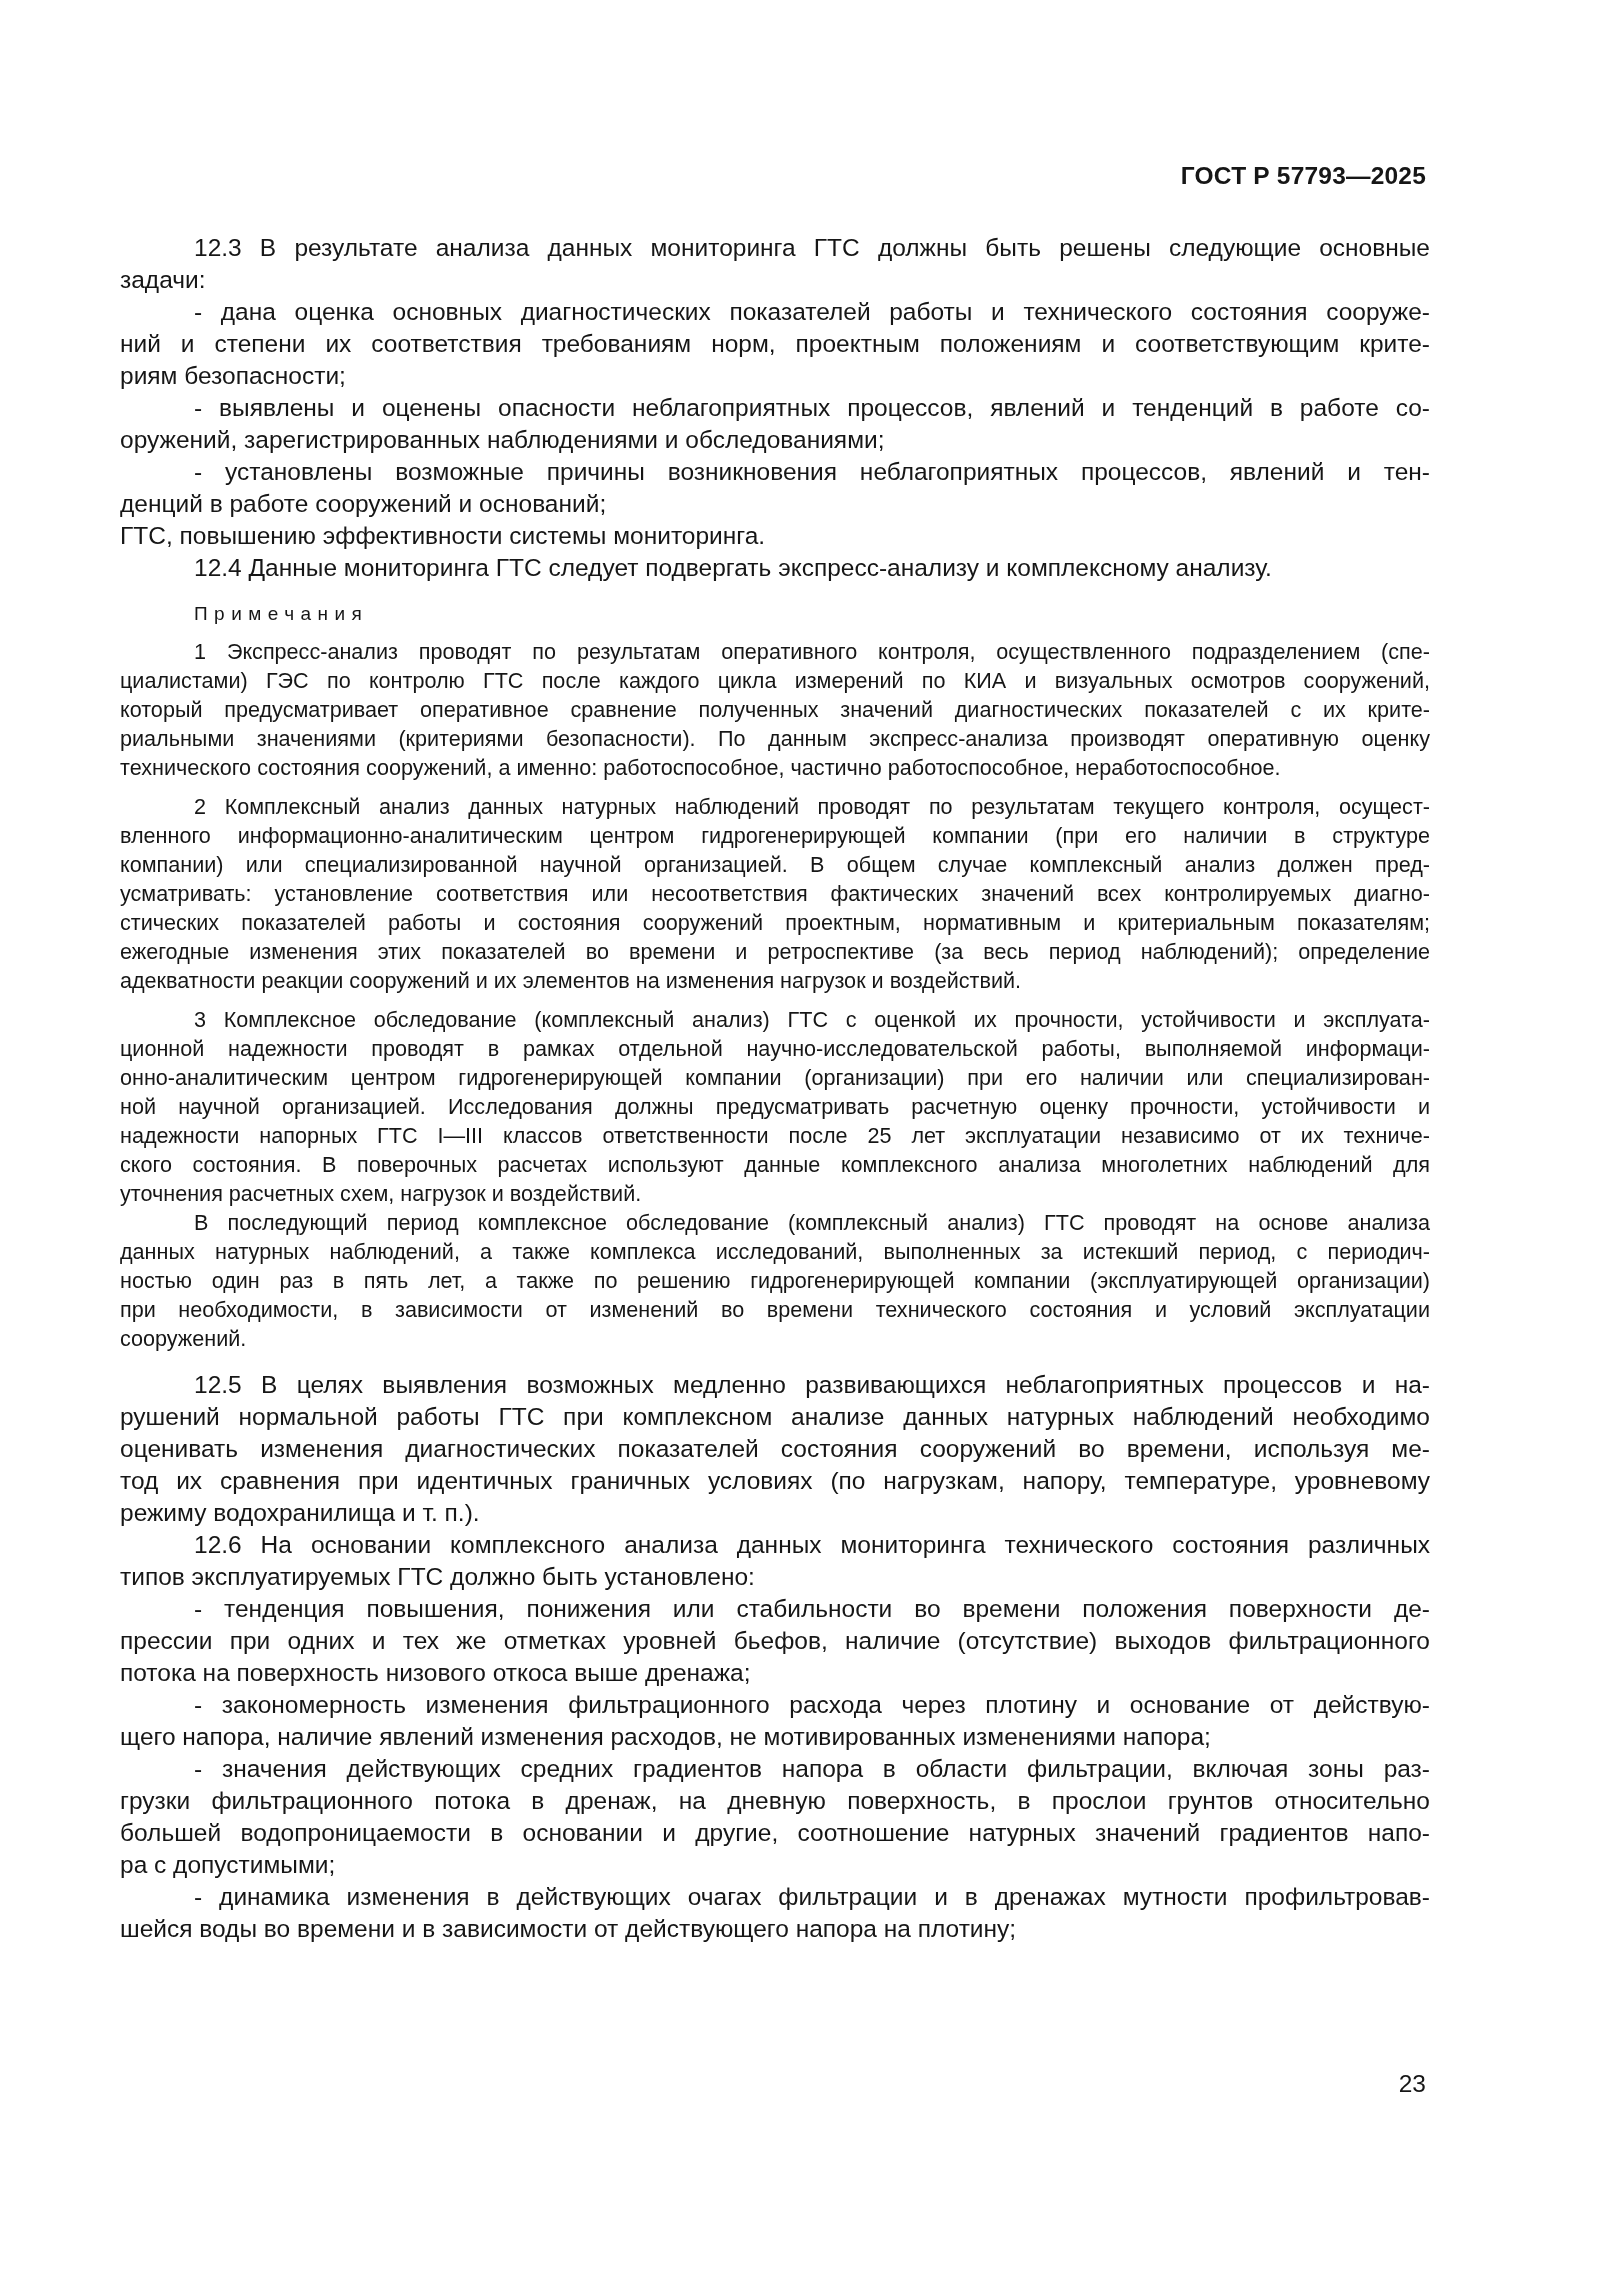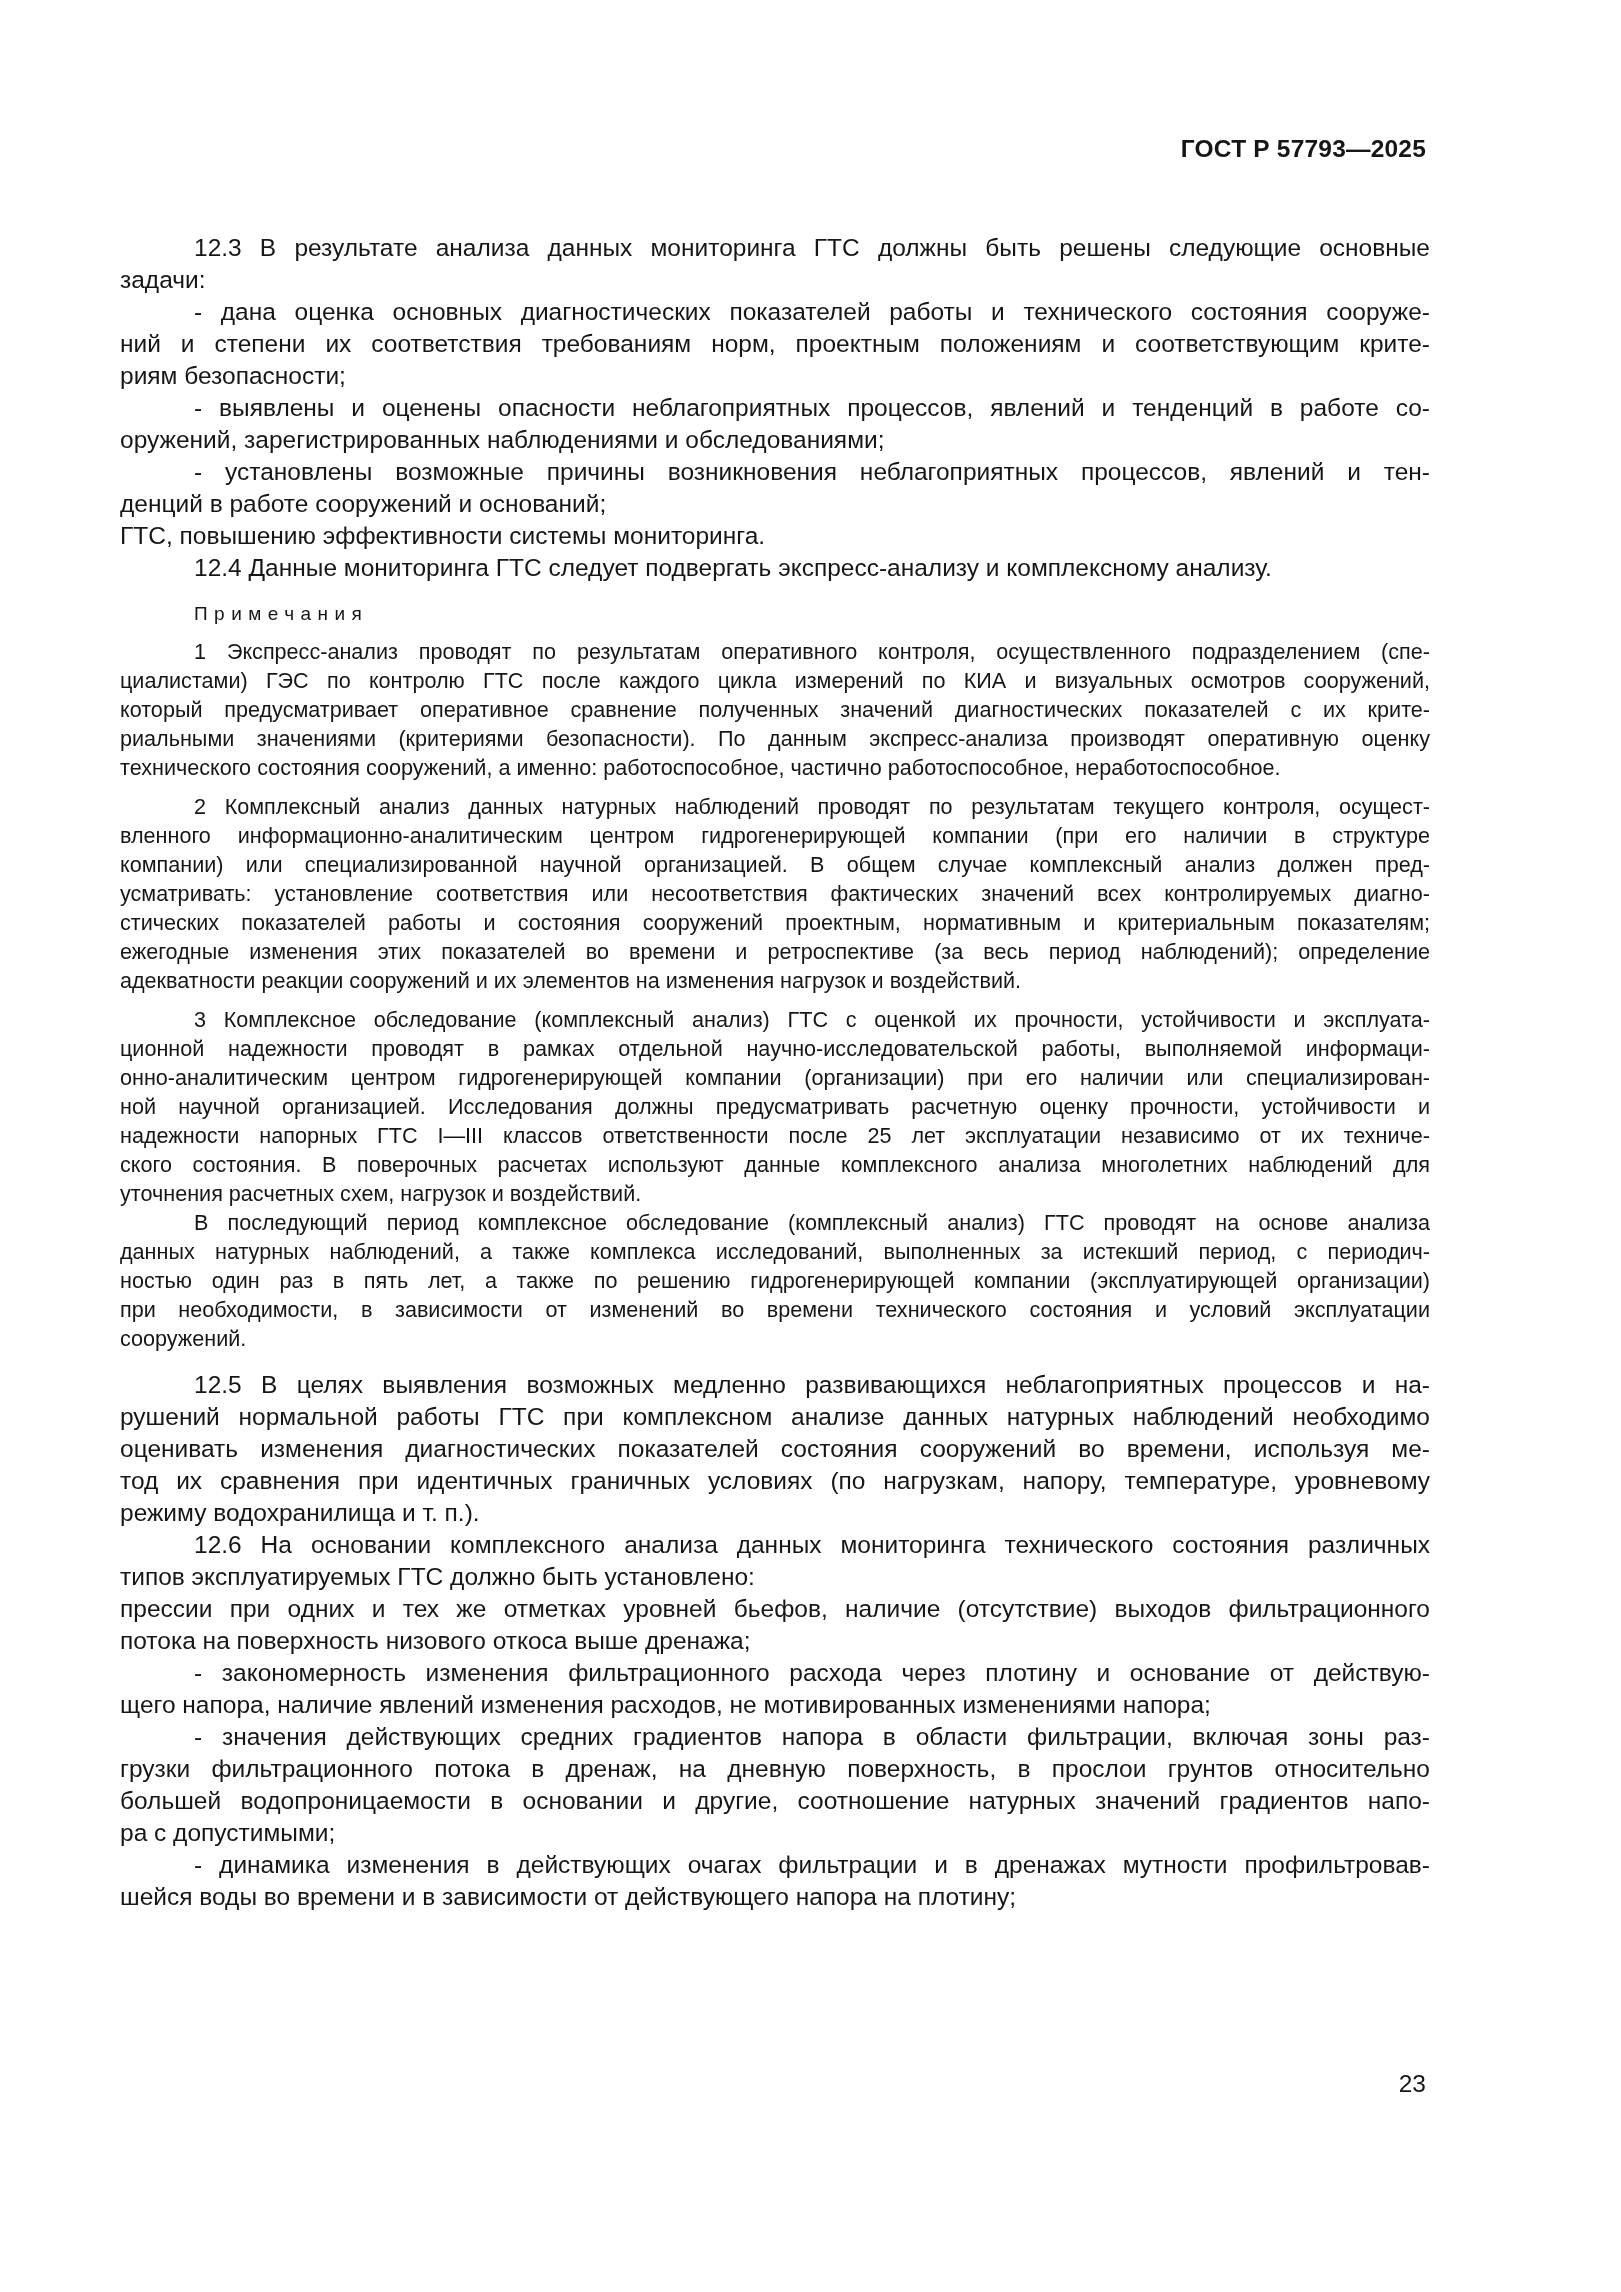--- a/index.html
+++ b/index.html
@@ -7,21 +7,21 @@
     position: relative;
     width: 1621px;
     height: 2293px;
     background: #ffffff;
     font-family: "Liberation Sans", sans-serif;
     color: #161616;
     overflow: hidden;
   }
   .doc-header {
     position: absolute;
-    top: 135px;
+    top: 162px;
     left: 116px;
     width: 1310px;
     text-align: right;
     font-size: 24.5px;
     font-weight: bold;
     letter-spacing: 0.2px;
   }
   .doc-body {
     position: absolute;
     top: 232px;
@@ -132,20 +132,21 @@
         <div class="line">рушений нормальной работы ГТС при комплексном анализе данных натурных наблюдений необходимо</div>
         <div class="line">оценивать изменения диагностических показателей состояния сооружений во времени, используя ме-</div>
         <div class="line">тод их сравнения при идентичных граничных условиях (по нагрузкам, напору, температуре, уровневому</div>
         <div class="line last">режиму водохранилища и т. п.).</div>
       </div>
       <div class="block para">
         <div class="line first">12.6 На основании комплексного анализа данных мониторинга технического состояния различных</div>
         <div class="line last">типов эксплуатируемых ГТС должно быть установлено:</div>
       </div>
       <div class="block item">
+        <div class="line first">- тенденция повышения, понижения или стабильности во времени положения поверхности де-</div>
         <div class="line">прессии при одних и тех же отметках уровней бьефов, наличие (отсутствие) выходов фильтрационного</div>
         <div class="line last">потока на поверхность низового откоса выше дренажа;</div>
       </div>
       <div class="block item">
         <div class="line first">- закономерность изменения фильтрационного расхода через плотину и основание от действую-</div>
         <div class="line last">щего напора, наличие явлений изменения расходов, не мотивированных изменениями напора;</div>
       </div>
       <div class="block item">
         <div class="line first">- значения действующих средних градиентов напора в области фильтрации, включая зоны раз-</div>
         <div class="line">грузки фильтрационного потока в дренаж, на дневную поверхность, в прослои грунтов относительно</div>

